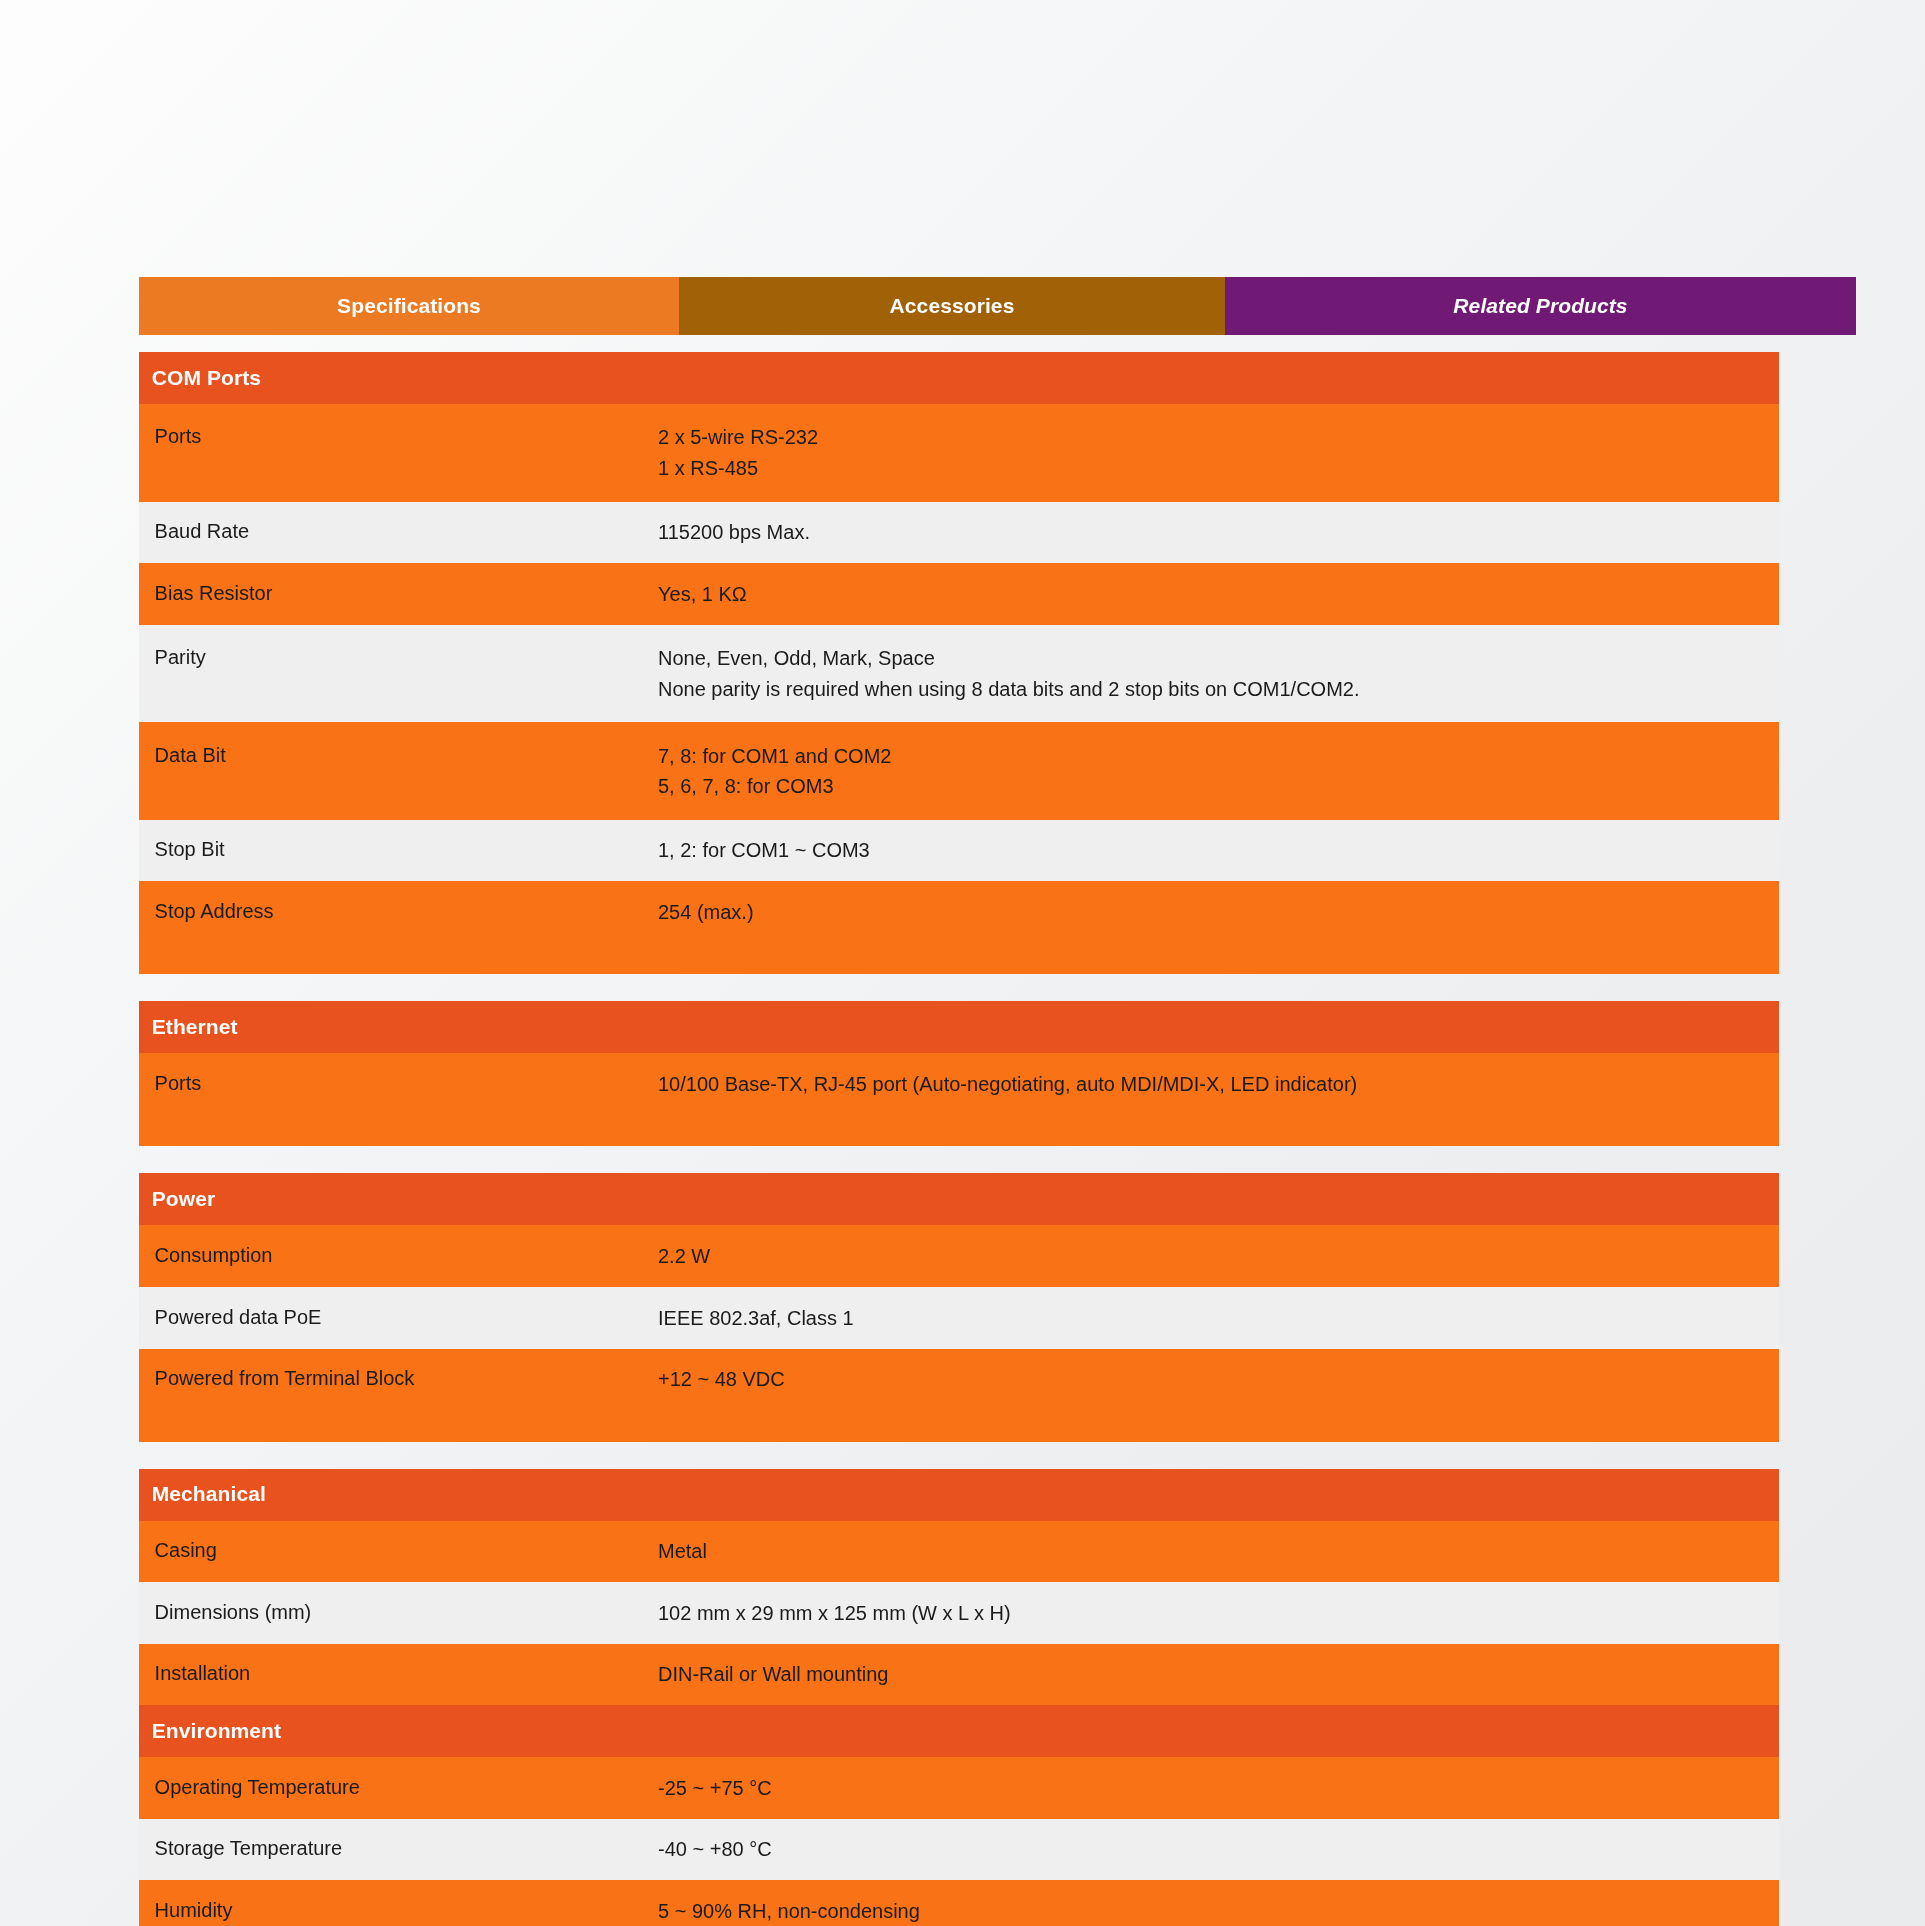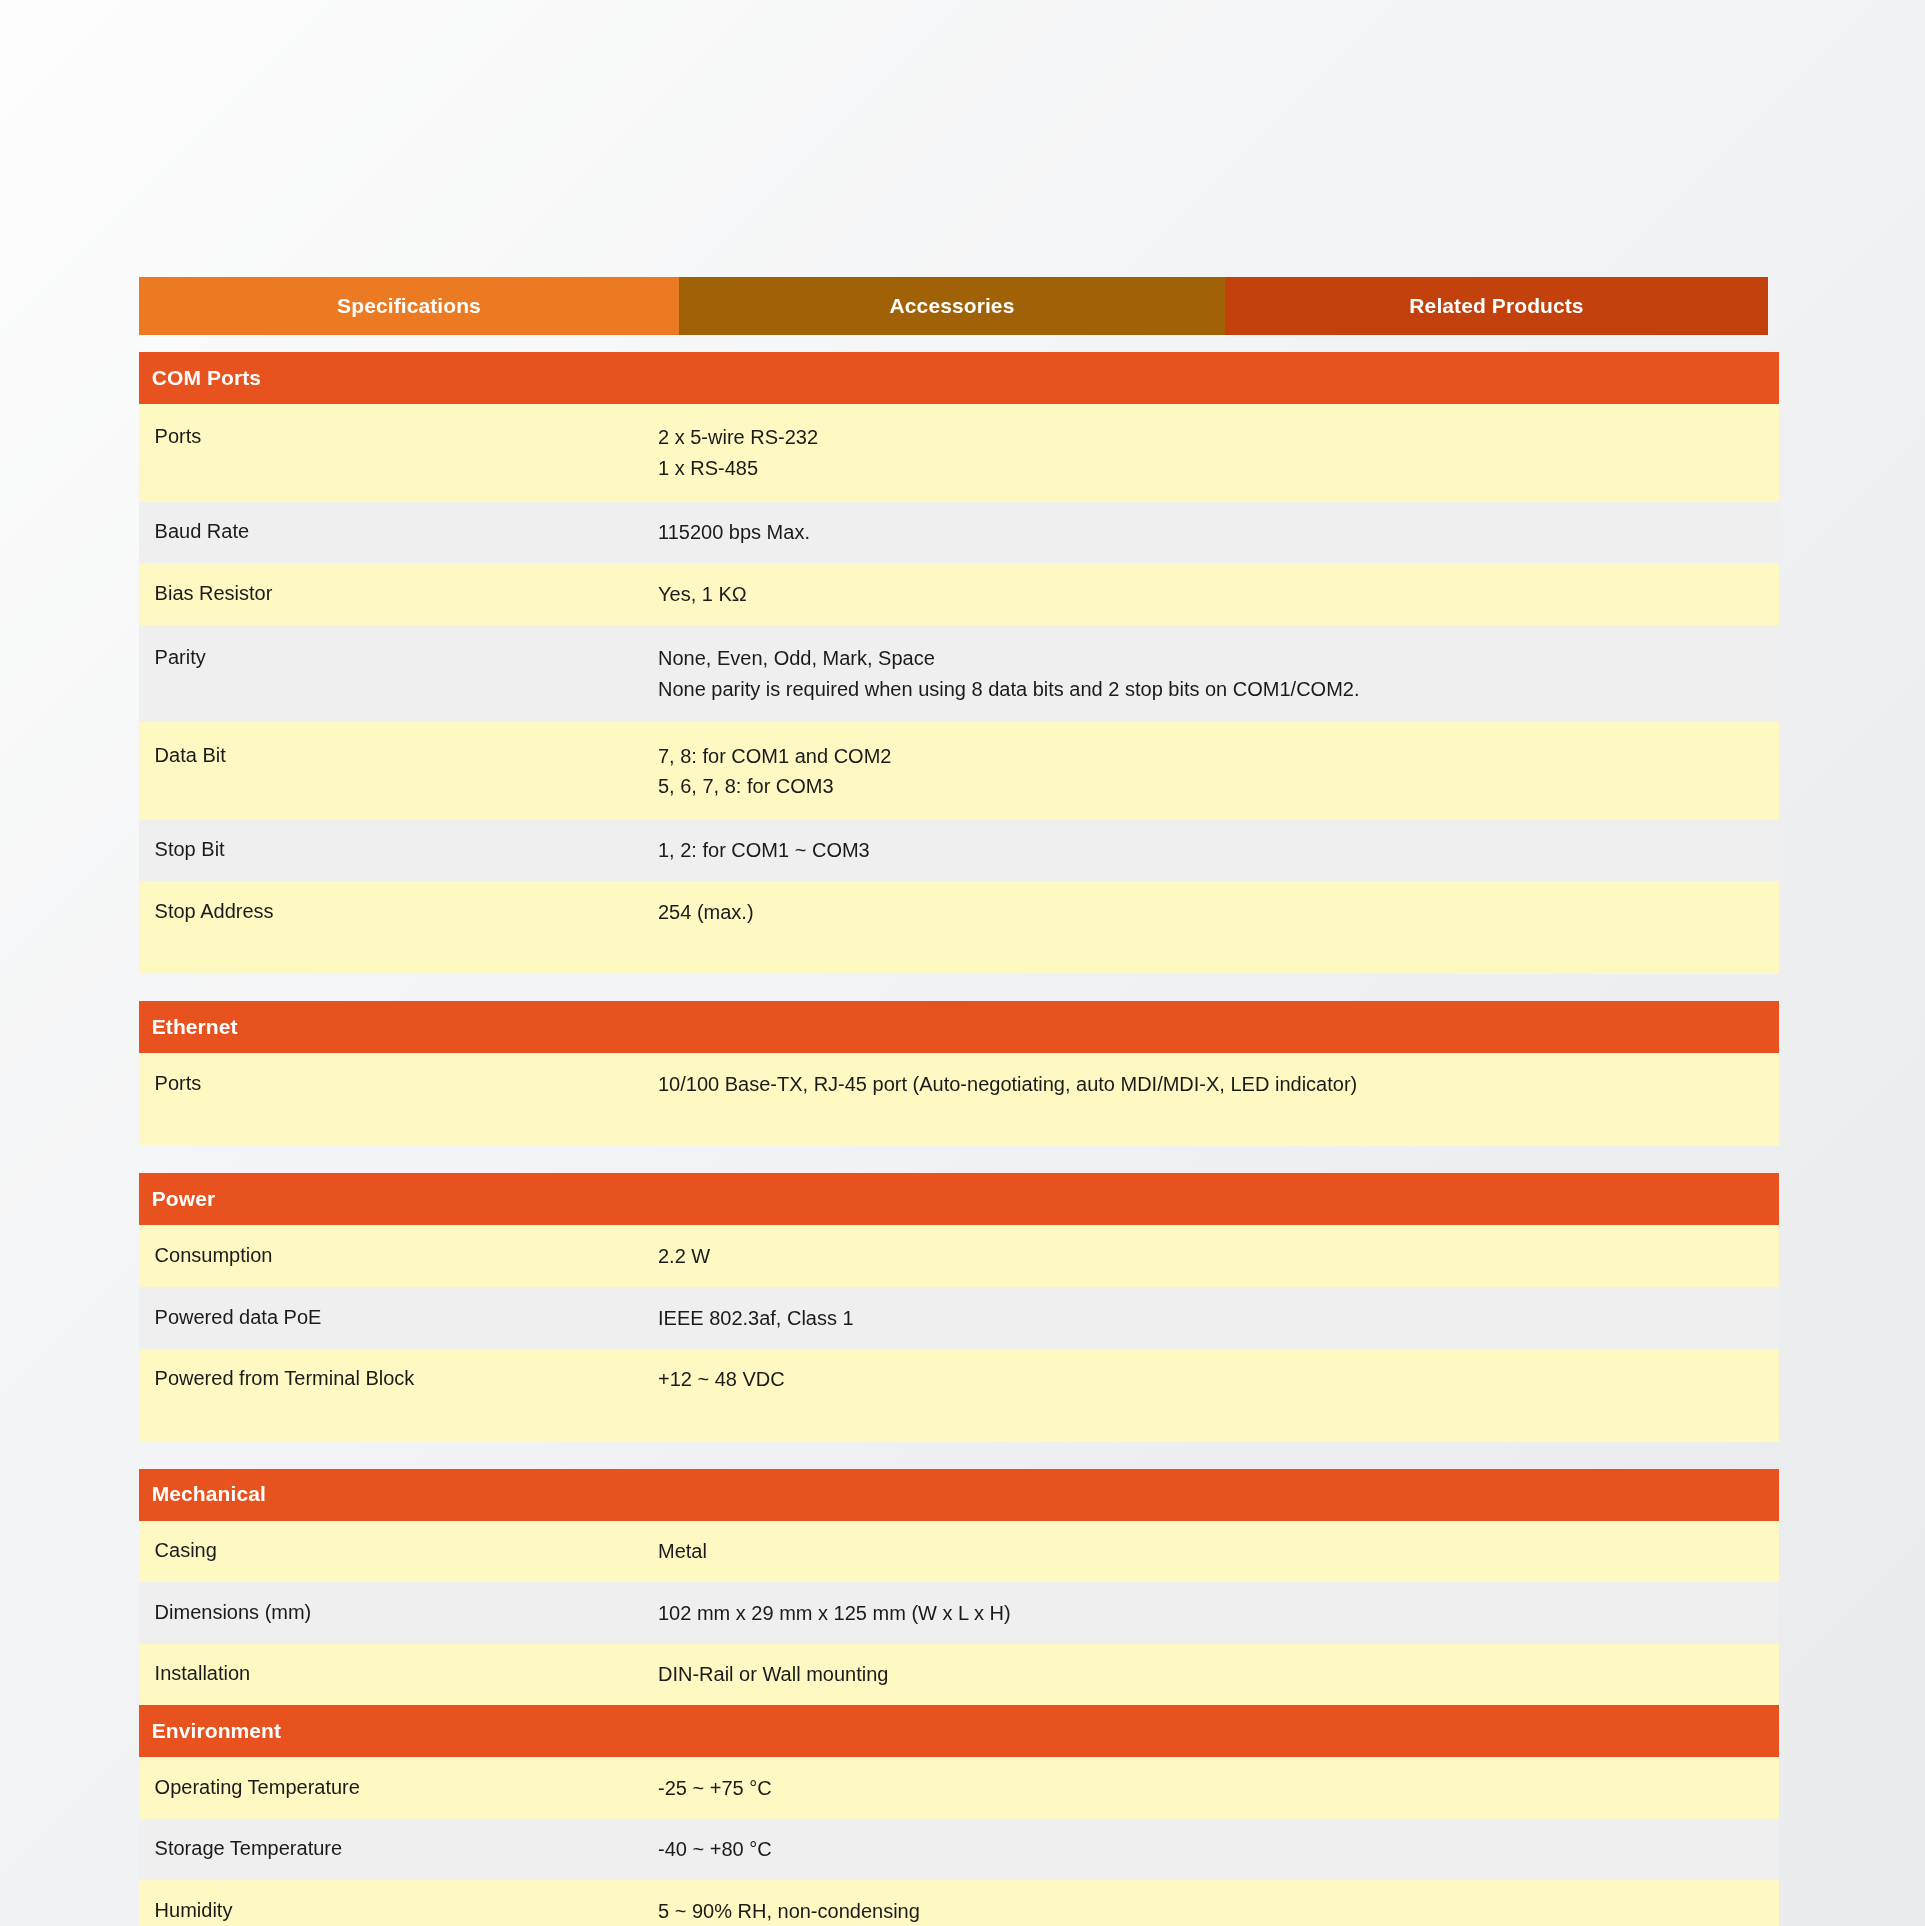--- a/index.html
+++ b/index.html
@@ -35,21 +35,21 @@
     justify-content: center;
     color: #ffffff;
     font-size: 21px;
     font-weight: bold;
     letter-spacing: 0.1px;
     cursor: pointer;
     user-select: none;
   }
   .tab-spec   { width: 540px;  background: #ec7a22; }
   .tab-acc    { width: 546px;  background: #a16207; }
-  .tab-rel    { width: 543px;  background: #c2410c; }
+  .tab-rel    { width: 631px;  background: #701a75; font-style: italic; }
 
   
   .spec-table {
     width: 100%;
   }
   .section-head {
     background: #e8521f;
     color: #ffffff;
     font-size: 21px;
     font-weight: bold;
@@ -63,21 +63,21 @@
   .section-head.tight-top { margin-top: 0; }
   .section-gap { height: 27px; }
 
   .row {
     display: flex;
     align-items: flex-start;
     box-sizing: border-box;
     padding: 15.6px 0 15.6px 0;
     min-height: 54px;
   }
-  .row.odd  { background: #fef9c3; }
+  .row.odd  { background: #f97316; }
   .row.even { background: #efefef; }
   .row.pad-bottom { padding-bottom: 47px; }
   .row.pad-tall { padding-top: 18.4px; padding-bottom: 18.4px; }
 
   .row-label {
     flex: 0 0 512px;
     padding-left: 15.6px;
     box-sizing: border-box;
     font-size: 20px;
     color: #1b1b1b;

